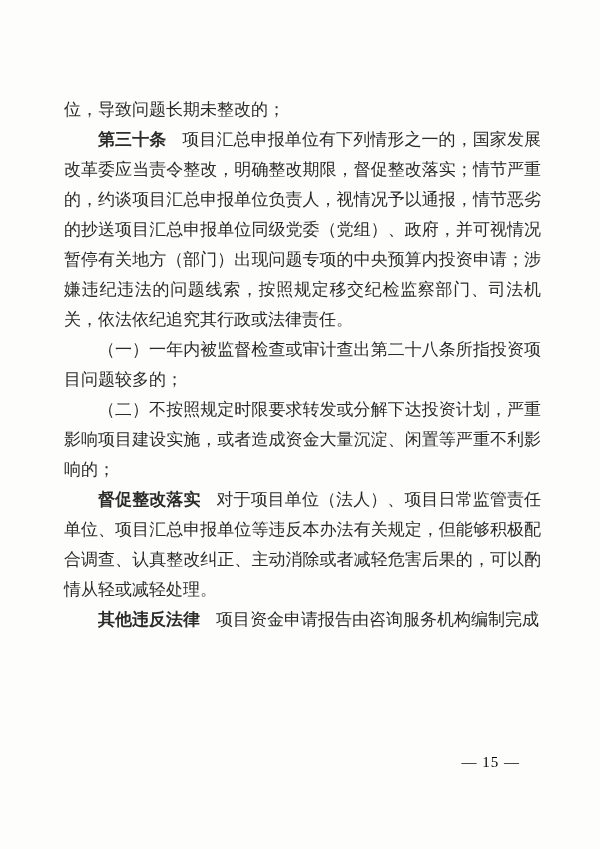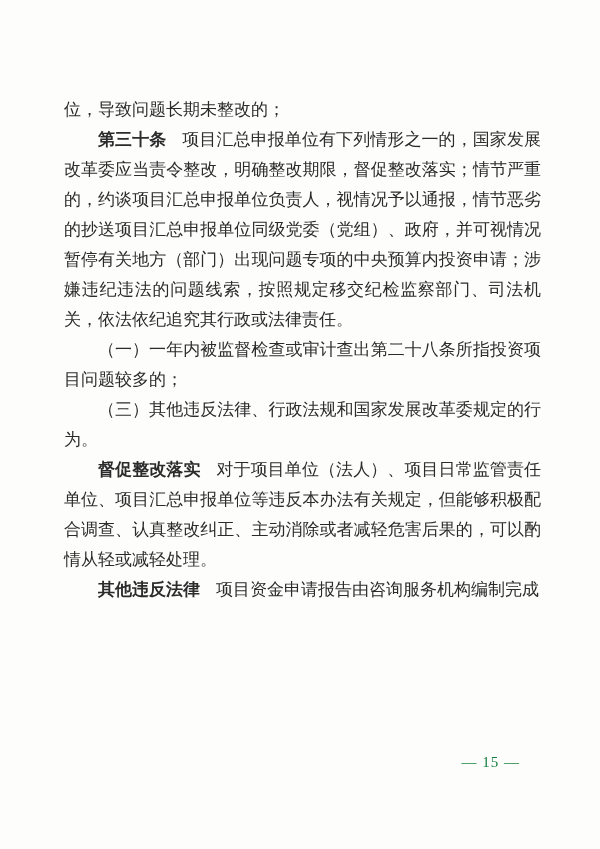--- a/index.html
+++ b/index.html
@@ -44,30 +44,30 @@
     font-weight: bold;
     margin-right: 16px;
   }
   .page-number {
     position: absolute;
     top: 751px;
     right: 80px;
     font-size: 15px;
     line-height: 22px;
     letter-spacing: 1px;
-    color: #15803d;
+    color: #000000;
     font-family: "Liberation Serif", "DejaVu Serif", serif;
   }
 </style>
 </head>
 <body>
 
 <div class="page" style="background: rgb(253, 253, 252); color: rgb(43, 43, 43);">
   <div class="doc-body" id="doc-body">
       <p class="para"><span>位，导致问题长期未整改的；</span></p>
       <p class="para indent"><span class="article-head">第三十条</span><span>项目汇总申报单位有下列情形之一的，国家发展改革委应当责令整改，明确整改期限，督促整改落实；情节严重的，约谈项目汇总申报单位负责人，视情况予以通报，情节恶劣的抄送项目汇总申报单位同级党委（党组）、政府，并可视情况暂停有关地方（部门）出现问题专项的中央预算内投资申请；涉嫌违纪违法的问题线索，按照规定移交纪检监察部门、司法机关，依法依纪追究其行政或法律责任。</span></p>
       <p class="para indent"><span>（一）一年内被监督检查或审计查出第二十八条所指投资项目问题较多的；</span></p>
-      <p class="para indent"><span>（三）其他违反法律、行政法规和国家发展改革委规定的行为。</span></p>
+      <p class="para indent"><span>（二）不按照规定时限要求转发或分解下达投资计划，严重影响项目建设实施，或者造成资金大量沉淀、闲置等严重不利影响的；</span></p>
       <p class="para indent"><span class="article-head">督促整改落实</span><span>对于项目单位（法人）、项目日常监管责任单位、项目汇总申报单位等违反本办法有关规定，但能够积极配合调查、认真整改纠正、主动消除或者减轻危害后果的，可以酌情从轻或减轻处理。</span></p>
       <p class="para indent"><span class="article-head">其他违反法律</span><span>项目资金申请报告由咨询服务机构编制完成</span></p>
     </div>
   <div class="page-number">— 15 —</div>
 </div>
 
 </body></html>

